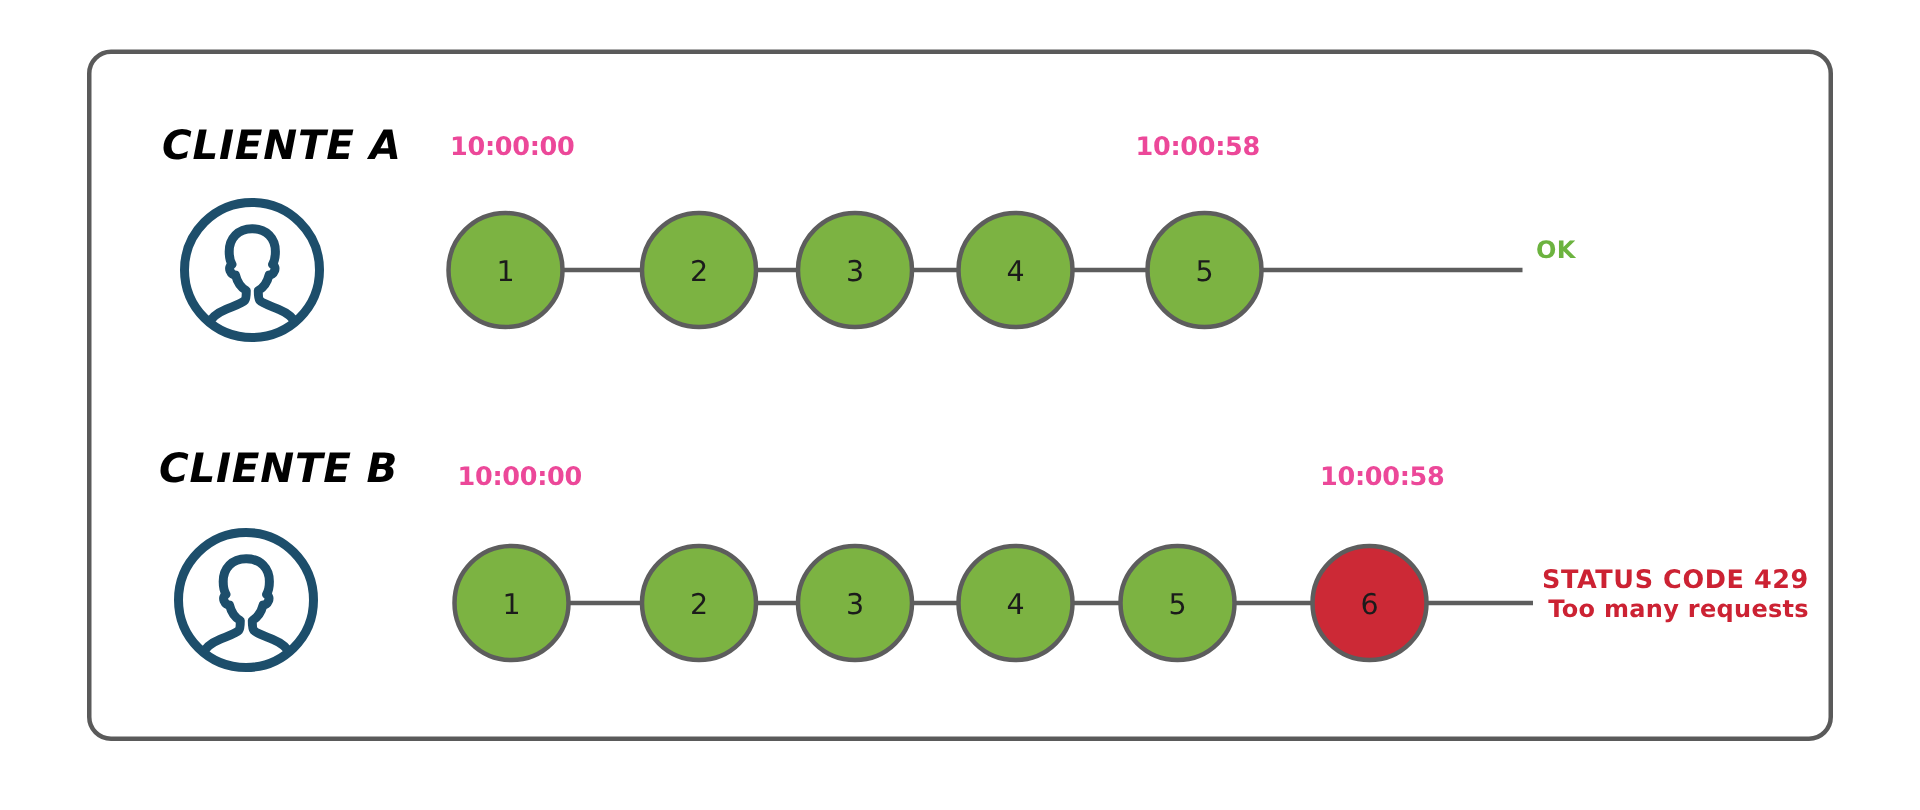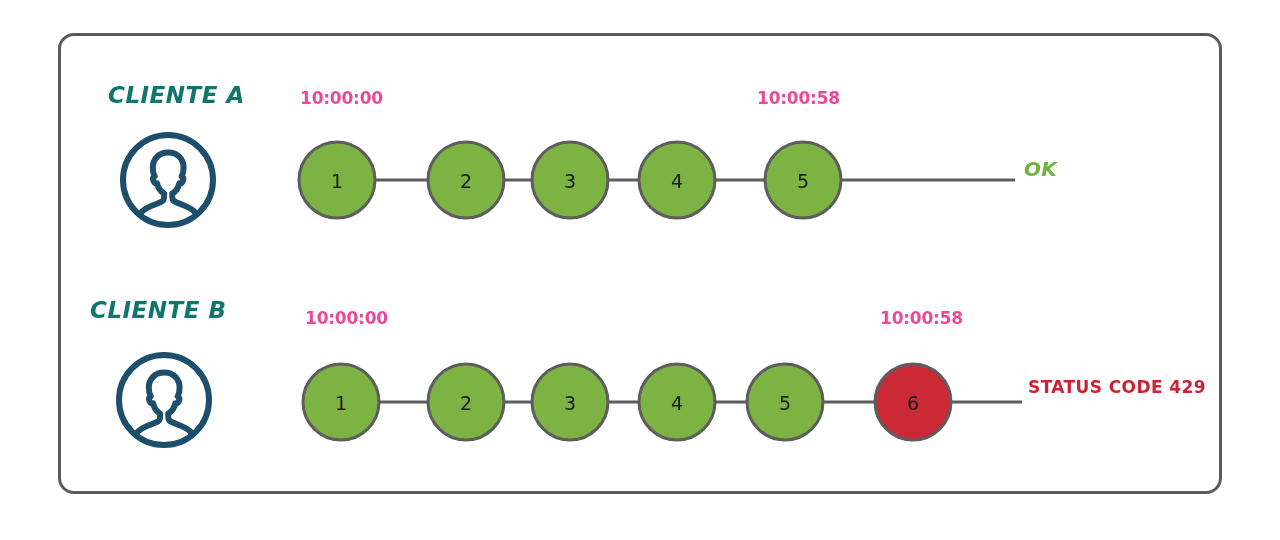--- a/index.html
+++ b/index.html
@@ -31,25 +31,25 @@
     box-sizing: border-box;
     border: 3px solid #5a5a5a;
     border-radius: 16px;
     background: #ffffff;
   }
 
   
   .client-label {
     position: absolute;
     font-family: "DejaVu Sans", sans-serif;
-    font-size: 23px;
+    font-size: 27px;
     font-weight: 600;
     font-style: italic;
     letter-spacing: 0.5px;
-    color: #0f766e;
+    color: #000000;
     white-space: nowrap;
   }
 
   
   .avatar {
     position: absolute;
     width: 104px;
     height: 104px;
   }
 
@@ -92,24 +92,23 @@
     line-height: 1.18;
   }
   .status .line1 {
     display: block;
     font-size: 17px;
     font-weight: 700;
     letter-spacing: 0.4px;
   }
   .status .line2 {
     display: block;
-    font-size: 20px;
+    font-size: 16px;
     font-weight: 600;
     letter-spacing: 0.2px;
-    font-style: italic;
   }
   .status-ok   { color: #6cb33f; }
   .status-err  { color: #cc2233; }
 </style>
 </head>
 <body>
 
 <div id="stage">
 
   <div class="panel"></div>
@@ -142,21 +141,21 @@
   </div>
 
   <div class="timestamp" style="left:300px; top:88px;">10:00:00</div>
 
   <div class="timestamp" style="left:757px; top:88px;">10:00:58</div>
 
   <div class="status status-ok" style="left:1024px; top:158px;">
     <span class="line2">OK</span>
   </div>
 
-  <div class="client-label" style="left:90px; top:297px;">CLIENTE B</div>
+  <div class="client-label" style="left:106px; top:297px;">CLIENTE B</div>
 
   <div class="avatar" style="left:112px; top:348px;">
     <svg viewBox="0 0 104 104" width="104" height="104" aria-hidden="true">
       <defs>
         <clipPath id="clipB">
             <circle cx="52" cy="52" r="45"></circle>
           </clipPath>
       </defs>
       <circle cx="52" cy="52" r="45" fill="none" stroke="#1d4e6b" stroke-width="6"></circle>
       <g clip-path="url(#clipB)" fill="none" stroke="#1d4e6b" stroke-width="6" stroke-linecap="round" stroke-linejoin="round">
@@ -175,20 +174,21 @@
       </g>
     </svg>
   </div>
 
   <div class="timestamp" style="left:305px; top:308px;">10:00:00</div>
 
   <div class="timestamp" style="left:880px; top:308px;">10:00:58</div>
 
   <div class="status status-err" style="left:1028px; top:377px;text-align:right;">
     <span class="line1">STATUS CODE 429</span>
+    <span class="line2">Too many requests</span>
   </div>
 
   <svg class="chain" id="chain-layer" viewBox="0 0 1280 540">
       <g>
         <line x1="373" y1="180" x2="430" y2="180" stroke="#5d5d5d" stroke-width="3"></line>
         <line x1="502" y1="180" x2="534" y2="180" stroke="#5d5d5d" stroke-width="3"></line>
         <line x1="606" y1="180" x2="641" y2="180" stroke="#5d5d5d" stroke-width="3"></line>
         <line x1="713" y1="180" x2="767" y2="180" stroke="#5d5d5d" stroke-width="3"></line>
         <line x1="839" y1="180" x2="1015" y2="180" stroke="#5d5d5d" stroke-width="3"></line>
         <circle class="node-circle" cx="337" cy="180" r="38" fill="#7cb342" stroke="#5d5d5d" stroke-width="3"></circle>

